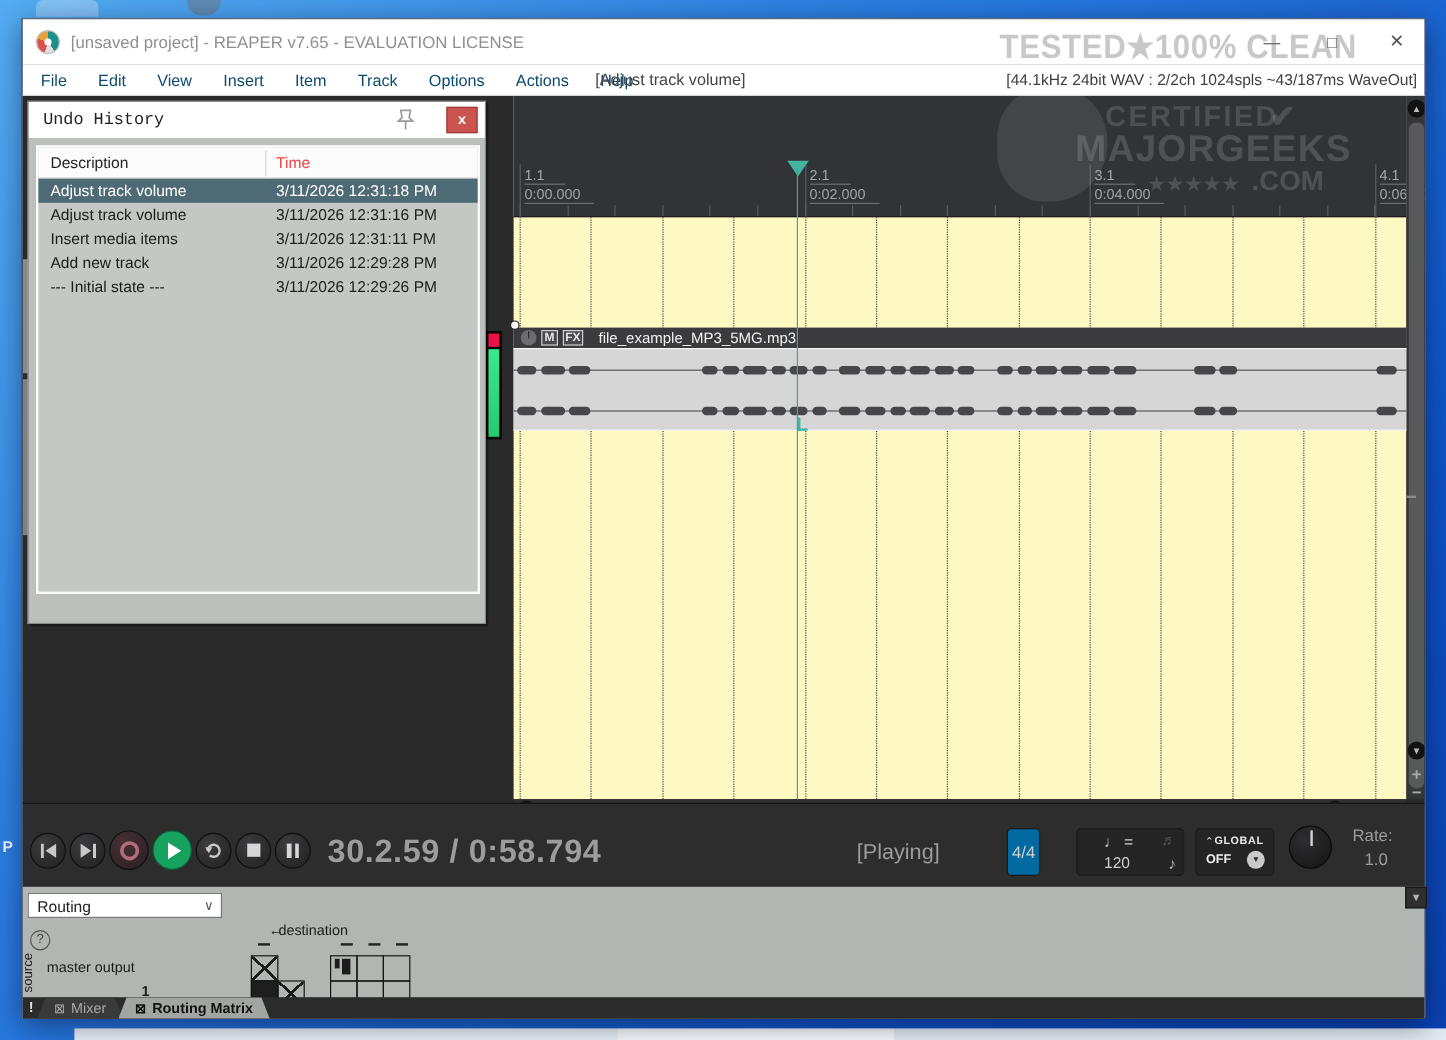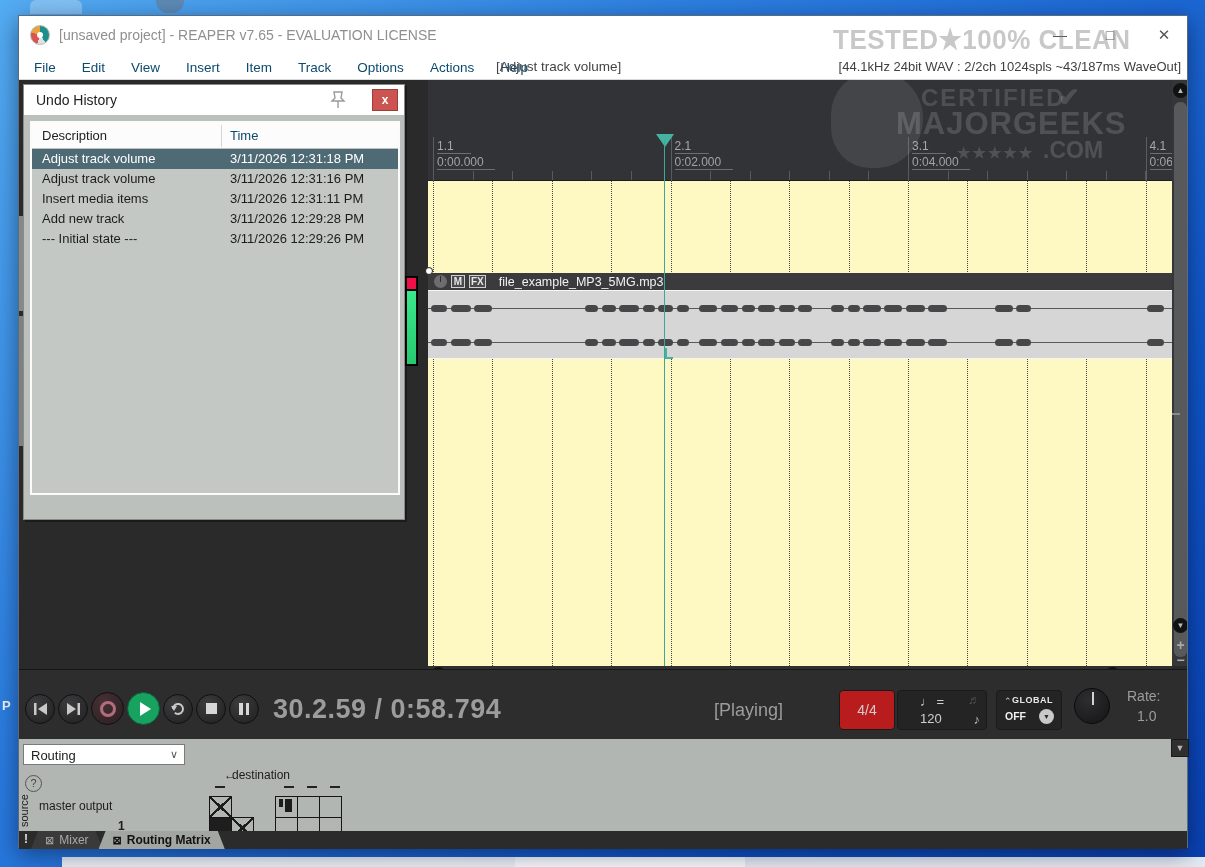--- a/index.html
+++ b/index.html
@@ -81,29 +81,29 @@
 
   .hscroll { position:absolute; left:409px; top:586px; width:744px; height:17px; background:#303031; }
   .hs-left { left:3px; top:1px; } .hs-right { left:677px; top:1px; }
   .hs-plus { position:absolute; left:700px; top:0; color:#b5b5b5; font-weight:bold; font-size:15px; }
   .hs-minus{ position:absolute; left:726px; top:0; color:#b5b5b5; font-weight:bold; font-size:15px; }
   .scroll-tip { position:absolute; left:7px; top:587px; font-size:12px; color:#8f8f8f; }
 
   
   .dialog { left:4px; top:68px; width:382px; height:436px; background:#bcc0bc; border:1px solid #8a8a8a;
             box-shadow:2px 2px 0 rgba(0,0,0,.35); z-index:50; }
-  .dlg-title { position:absolute; left:0; top:0; width:100%; height:30px; background:#ffffff; }
+  .dlg-title { position:absolute; left:0; top:0; width:100%; height:30px; background:#ffffff;font-family:Liberation Mono, monospace; }
   .dlg-title-text { position:absolute; left:12px; top:7px; font-size:14px; color:#222; }
   .dlg-pin { position:absolute; left:303px; top:4px; width:22px; height:22px; }
   .dlg-close { position:absolute; right:6px; top:4px; width:26px; height:22px; background:#cb5450; border:1px solid #9c3b38;
                color:#fff; font-size:12px; font-weight:bold; text-align:center; line-height:20px; }
   .dlg-list { position:absolute; left:6px; top:36px; width:370px; height:374px; background:#c4c8c4; border:2px solid #fbfbfb; }
   .dlg-head { position:relative; height:26px; background:#fcfcfc; border-bottom:1px solid #c0c0c0; }
   .dlg-col1 { position:absolute; left:10px; top:5px; font-size:13px; color:#222; }
-  .dlg-col2 { position:absolute; left:198px; top:5px; font-size:13px; color:#0c4a6e; }
+  .dlg-col2 { position:absolute; left:198px; top:5px; font-size:13px; color:#ef4444; }
   .dlg-head-div { position:absolute; left:189px; top:2px; width:1px; height:22px; background:#d5d5d5; }
   .undo-row { position:relative; height:20px; font-size:13px; color:#1c1c1c; }
   .undo-row.selected { background:#4e6a74; color:#ffffff; }
   .undo-desc { position:absolute; left:10px; top:2px; }
   .undo-time { position:absolute; left:198px; top:2px; }
   .dlg-status { position:absolute; left:0px; bottom:4px; width:100%; height:20px; border-top:1px solid #9a9a9a; }
   .dlg-status-text { position:absolute; left:8px; top:3px; font-size:12.5px; color:#222; }
 
   
   .transport { position:absolute; left:0; top:653px; width:100%; height:70px; background:#2d2d2e; border-top:1px solid #161617; }
@@ -111,21 +111,21 @@
   .tbtn { width:30px; height:30px; border-radius:50%; background:radial-gradient(circle at 35% 30%, #3c3c3e, #202021);
           border:1px solid #101011; display:flex; align-items:center; justify-content:center; position:relative; }
   .tbtn.rec { background:radial-gradient(circle at 35% 30%, #463034, #2a1e21); width:33px; height:33px; }
   .rec-ring { width:16px; height:16px; border-radius:50%; border:3px solid #b26d7c; }
   .tbtn.play { background:#17a35f; width:33px; height:33px; border-color:#0c5c36; }
   .play-tri { width:0; height:0; border-left:11px solid #fff; border-top:7px solid transparent; border-bottom:7px solid transparent; margin-left:3px; }
   .stop-sq { width:11px; height:11px; background:#d6d6d6; }
   .pause-bars { display:flex; gap:3px; } .pause-bars span { width:3.5px; height:12px; background:#d6d6d6; }
   .time-display { position:absolute; left:254px; top:24px; font-size:27px; font-weight:bold; color:#9c9c9c; letter-spacing:.5px; }
   .playing-status { position:absolute; left:695px; top:30px; font-size:18px; color:#9c9c9c; }
-  .tsig-box { position:absolute; left:820px; top:20px; width:56px; height:40px; background:#b91c1c; border:1px solid #1a1a1b;
+  .tsig-box { position:absolute; left:820px; top:20px; width:28px; height:40px; background:#0369a1; border:1px solid #1a1a1b;
               border-radius:4px; color:#cfcfcf; font-size:14px; display:flex; align-items:center; justify-content:center; }
   .bpm-box { position:absolute; left:878px; top:20px; width:90px; height:40px; background:#242425; border:1px solid #1a1a1b; border-radius:4px; }
   .bpm-label { position:absolute; left:22px; top:3px; color:#cfcfcf; font-size:13px; }
   .bpm-value { position:absolute; left:22px; top:20px; color:#cfcfcf; font-size:13px; }
   .bpm-note-top { position:absolute; right:6px; top:2px; color:#55565a; font-size:12px; }
   .bpm-note-bot { position:absolute; right:6px; bottom:2px; color:#b9b9b9; font-size:13px; }
   .global-box { position:absolute; left:977px; top:20px; width:66px; height:40px; background:#242425; border:1px solid #1a1a1b; border-radius:4px; }
   .global-top { position:absolute; left:7px; top:4px; color:#e8e8e8; font-size:9px; font-weight:bold; letter-spacing:.5px; }
   .global-caret { position:absolute; left:7px; top:5px; color:#cfcfcf; font-size:9px; }
   .global-off { position:absolute; left:8px; top:19px; color:#f0f0f0; font-size:10.5px; font-weight:bold; }

